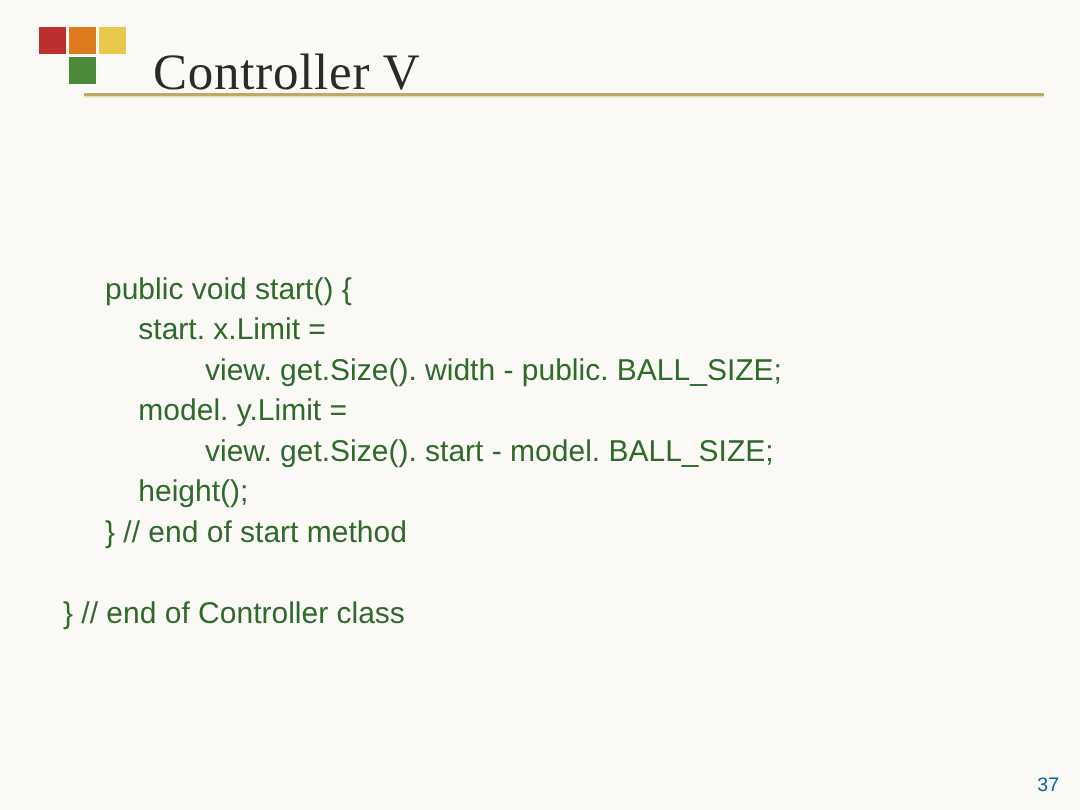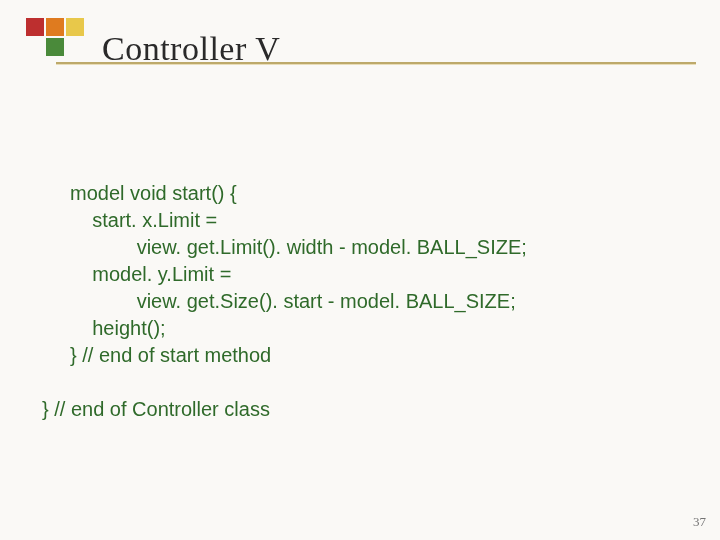--- a/index.html
+++ b/index.html
@@ -59,42 +59,42 @@
     font-family: "Trebuchet MS", "Segoe UI", Verdana, sans-serif;
     font-size: 20px;
     line-height: 1.35;
     white-space: pre;
   }
   .page-num {
     position: absolute;
     right: 14px;
     bottom: 10px;
     font-size: 13px;
-    color: #737373;
-    font-family: Liberation Serif, serif;
+    color: #0369a1;
+    font-family: Liberation Sans, sans-serif;
   }
 </style>
 </head>
 <body>
 
 <div class="title-block">
   <div class="squares">
     <div class="sq sq-red"></div>
     <div class="sq sq-orange"></div>
     <div class="sq sq-yellow"></div>
     <div class="sq sq-green"></div>
   </div>
   <div class="title-text">Controller V</div>
 </div>
 
 <div class="rule"></div>
 
-<div class="code-area"><span>model void start() {</span>
+<div class="code-area"><span>public void start() {</span>
 <span>    start. x.Limit =</span>
-<span>            view. get.Limit(). width - model. BALL_SIZE;</span>
+<span>            view. get.Size(). width - public. BALL_SIZE;</span>
 <span>    model. y.Limit =</span>
 <span>            view. get.Size(). start - model. BALL_SIZE;</span>
 <span>    height();</span>
 <span>} // end of start method</span>
 <span></span>
 <span style="margin-left:-28px; display:inline-block;">} // end of Controller class</span></div>
 
 <div class="page-num">37</div>
 
 </body></html>

